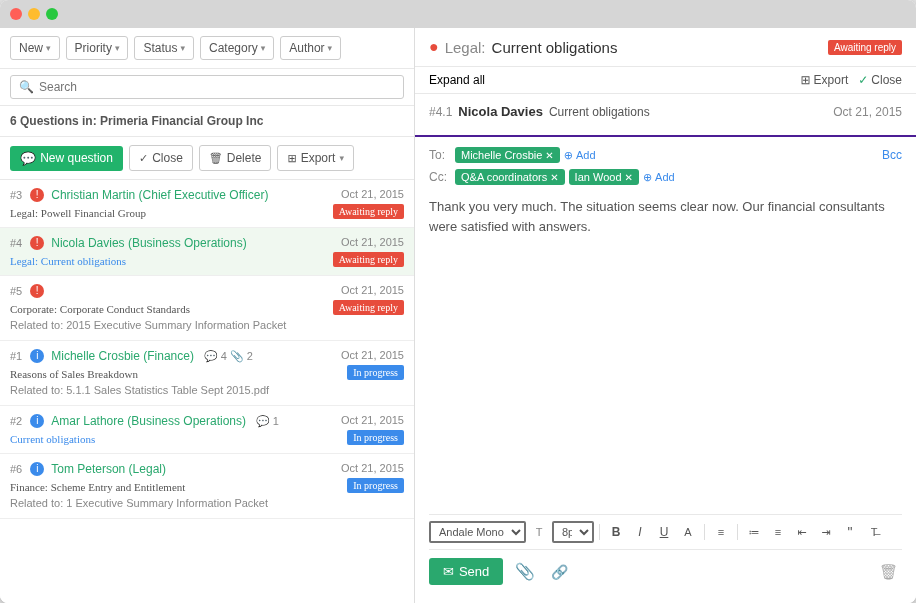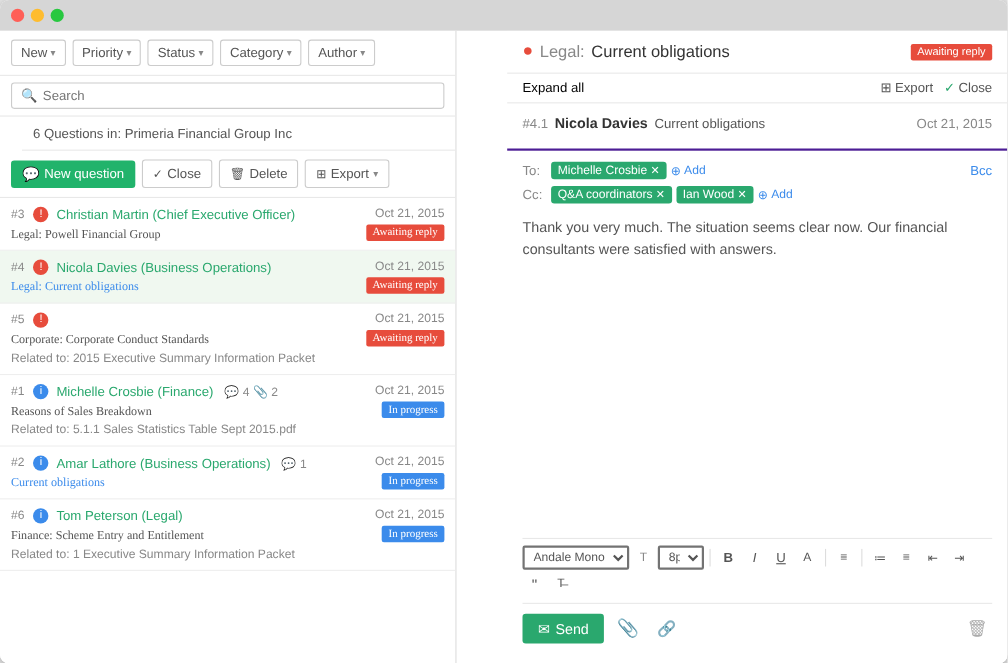--- a/index.html
+++ b/index.html
@@ -6,34 +6,34 @@
     body { font-family: -apple-system, BlinkMacSystemFont, 'Segoe UI', Arial, sans-serif; font-size: 13px; background: #e8e8e8; color: #333; }
 
     .window { width: 916px; height: 603px; background: #f0f0f0; border-radius: 8px; overflow: hidden; box-shadow: 0 2px 10px rgba(0,0,0,0.3); display: flex; flex-direction: column; }
 
     .titlebar { background: #d6d6d6; height: 28px; display: flex; align-items: center; padding: 0 10px; gap: 6px; border-radius: 8px 8px 0 0; }
     .traffic-light { width: 12px; height: 12px; border-radius: 50%; }
     .traffic-light.red { background: #ff5f57; }
     .traffic-light.yellow { background: #febc2e; }
     .traffic-light.green { background: #28c840; }
 
-    .app-body { display: flex; flex: 1; overflow: hidden; background: #fff; gap: 46px; }
+    .app-body { display: flex; flex: 1; overflow: hidden; background: #fff; }
 
     
     .left-panel { width: 415px; flex-shrink: 0; display: flex; flex-direction: column; border-right: 1px solid #ddd; background: #fff; }
 
     .toolbar { padding: 8px 10px; display: flex; gap: 6px; align-items: center; border-bottom: 1px solid #e8e8e8; flex-wrap: wrap; }
     .btn-filter { display: flex; align-items: center; gap: 3px; padding: 4px 8px; border: 1px solid #ccc; border-radius: 3px; background: #fff; font-size: 12px; cursor: pointer; color: #555; }
     .chevron { font-size: 9px; color: #888; }
 
     .search-bar { padding: 6px 10px; border-bottom: 1px solid #e8e8e8; }
     .search-input-wrap { display: flex; align-items: center; gap: 5px; border: 1px solid #ccc; border-radius: 3px; padding: 4px 8px; background: #fff; }
     .search-input-wrap input { border: none; outline: none; font-size: 12px; color: #555; width: 140px; background: transparent; }
 
-    .list-header { padding: 8px 10px; font-size: 12px; font-weight: 400; color: #555; border-bottom: 1px solid #e8e8e8; margin-left: 20px; }
+    .list-header { padding: 8px 10px; font-size: 12px; font-weight: 700; color: #555; border-bottom: 1px solid #e8e8e8; }
 
     .action-bar { padding: 8px 10px; display: flex; gap: 6px; align-items: center; border-bottom: 1px solid #e8e8e8; }
     .btn-new { background: #21b36b; color: #fff; border: none; border-radius: 3px; padding: 5px 10px; font-size: 12px; cursor: pointer; display: flex; align-items: center; gap: 4px; }
     .btn-action { background: #fff; border: 1px solid #ccc; border-radius: 3px; padding: 5px 9px; font-size: 12px; cursor: pointer; color: #555; display: flex; align-items: center; gap: 4px; }
 
     .questions-list { flex: 1; overflow-y: auto; }
     .question-item { padding: 8px 10px; border-bottom: 1px solid #eee; display: flex; flex-direction: column; gap: 2px; cursor: pointer; }
     .question-item.selected { background: #f0f8f0; }
 
     .q-row1 { display: flex; justify-content: space-between; align-items: flex-start; }

